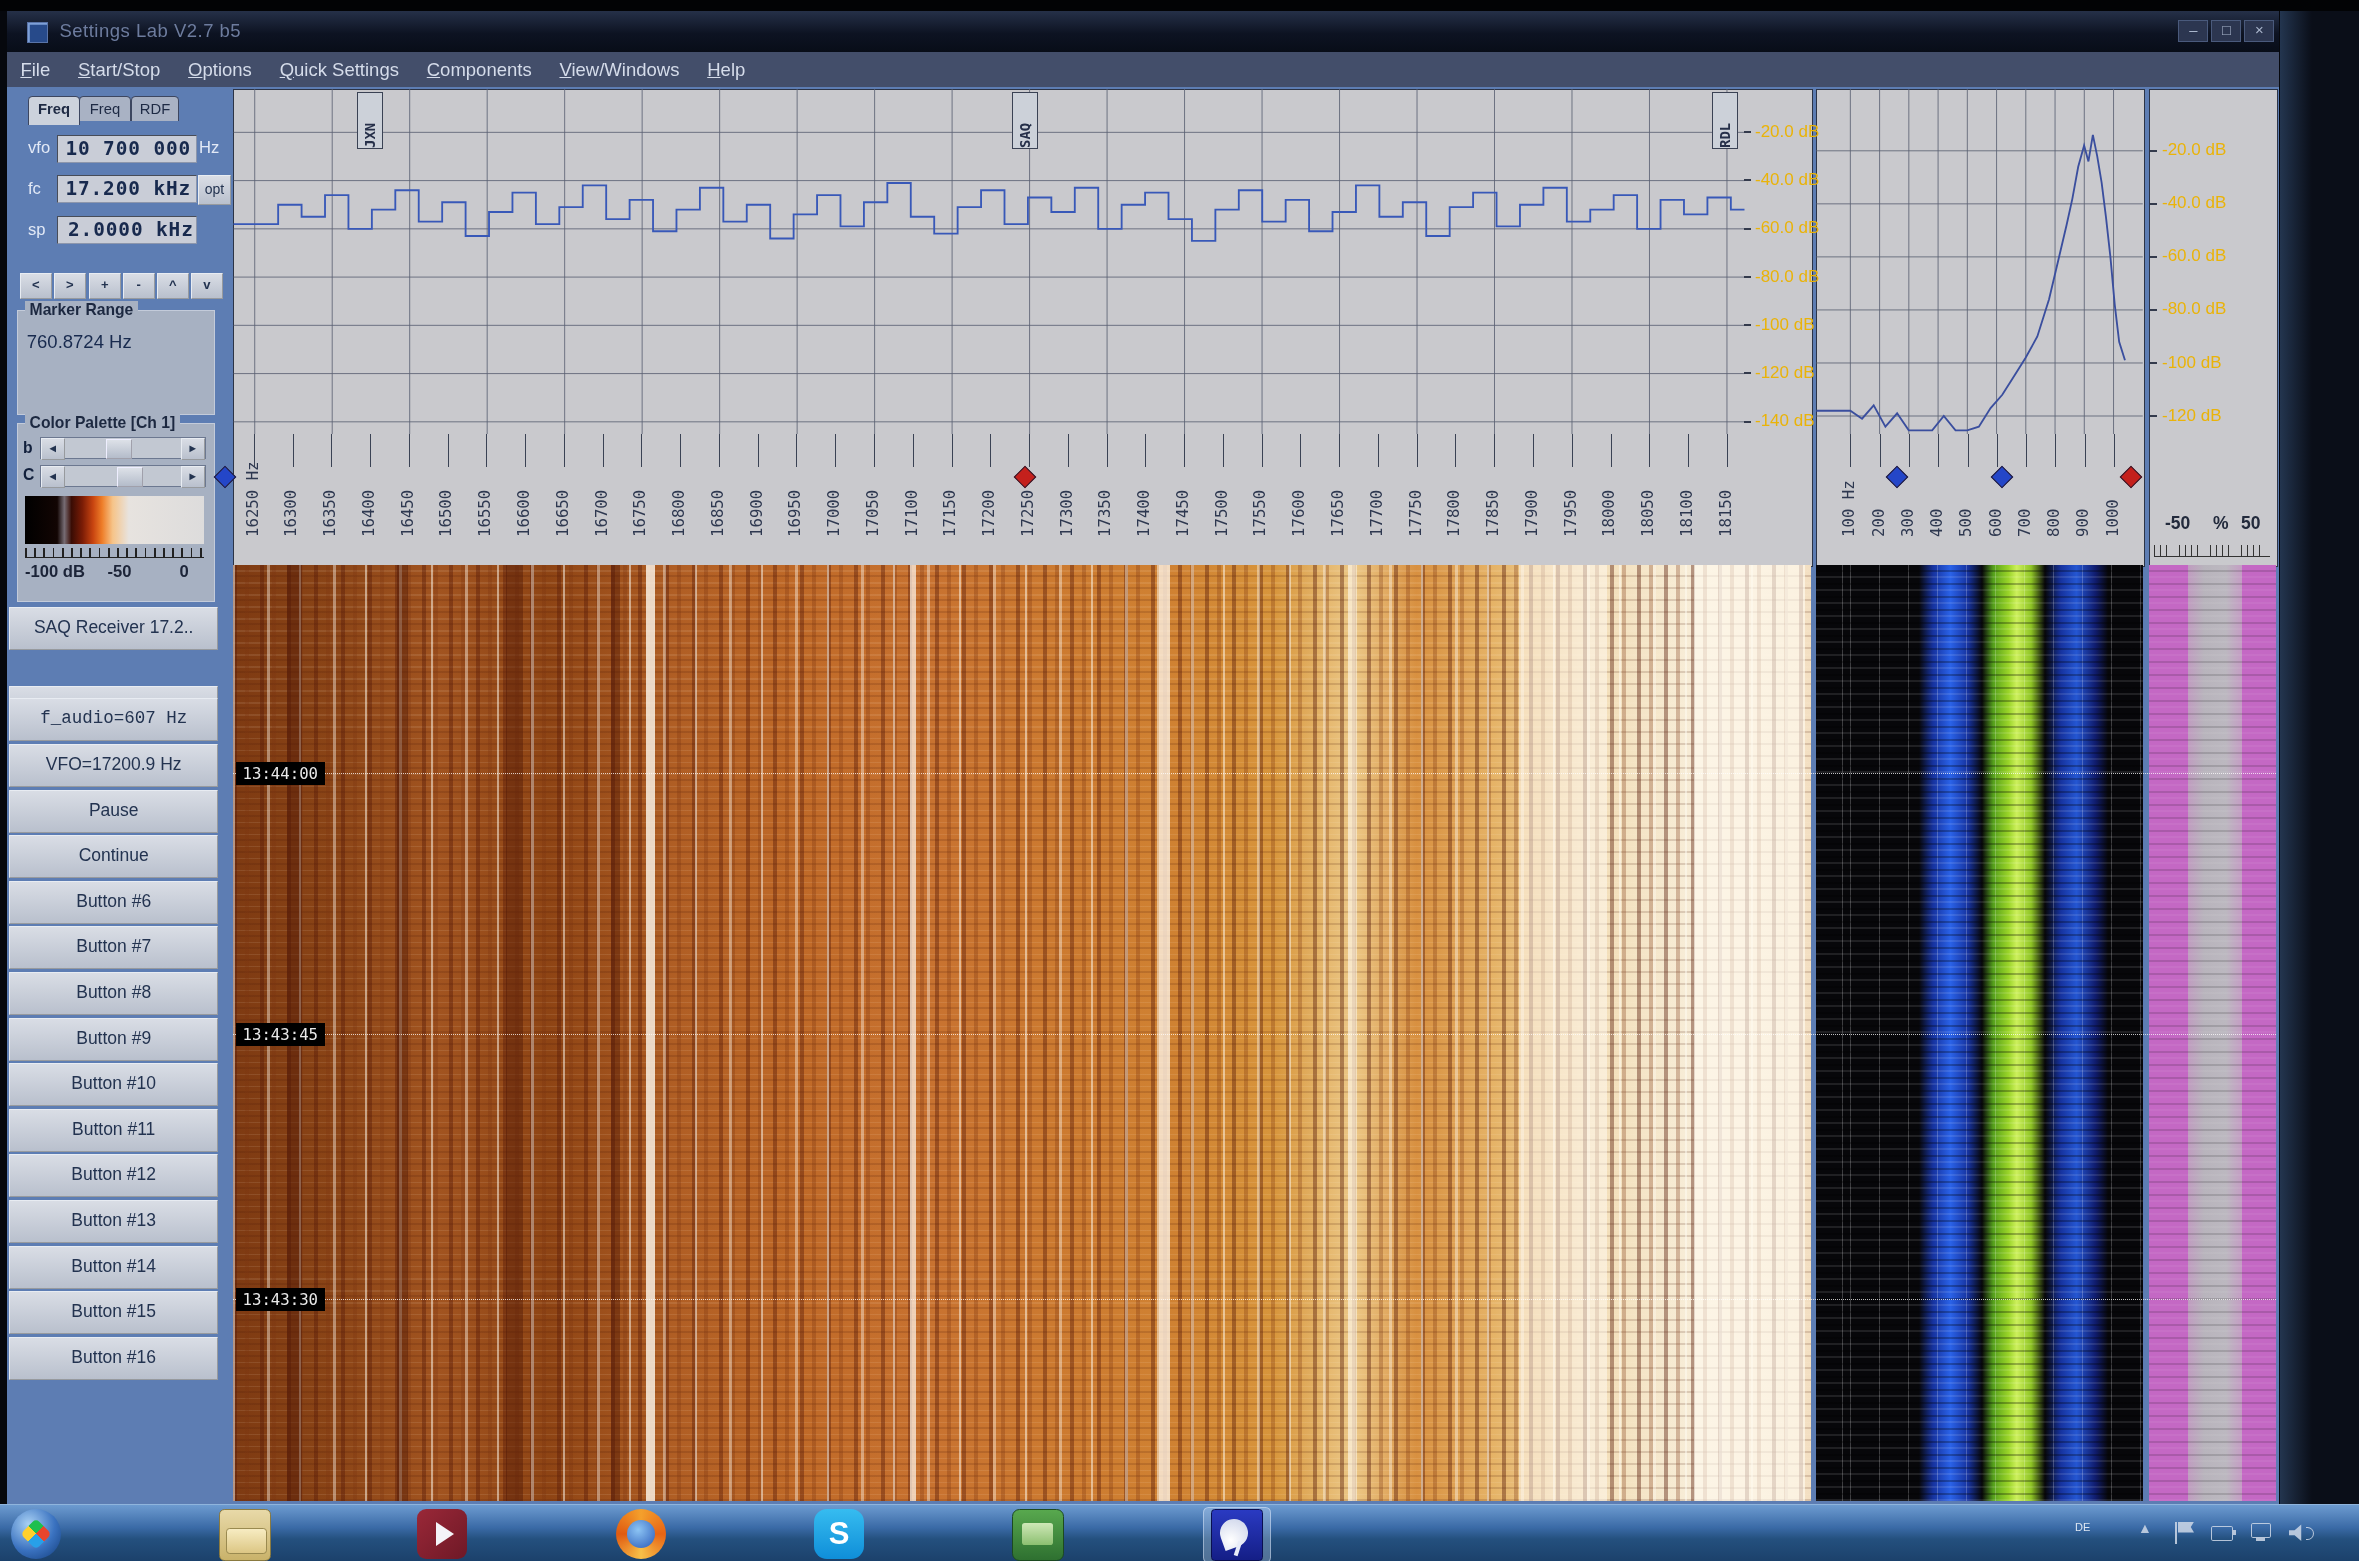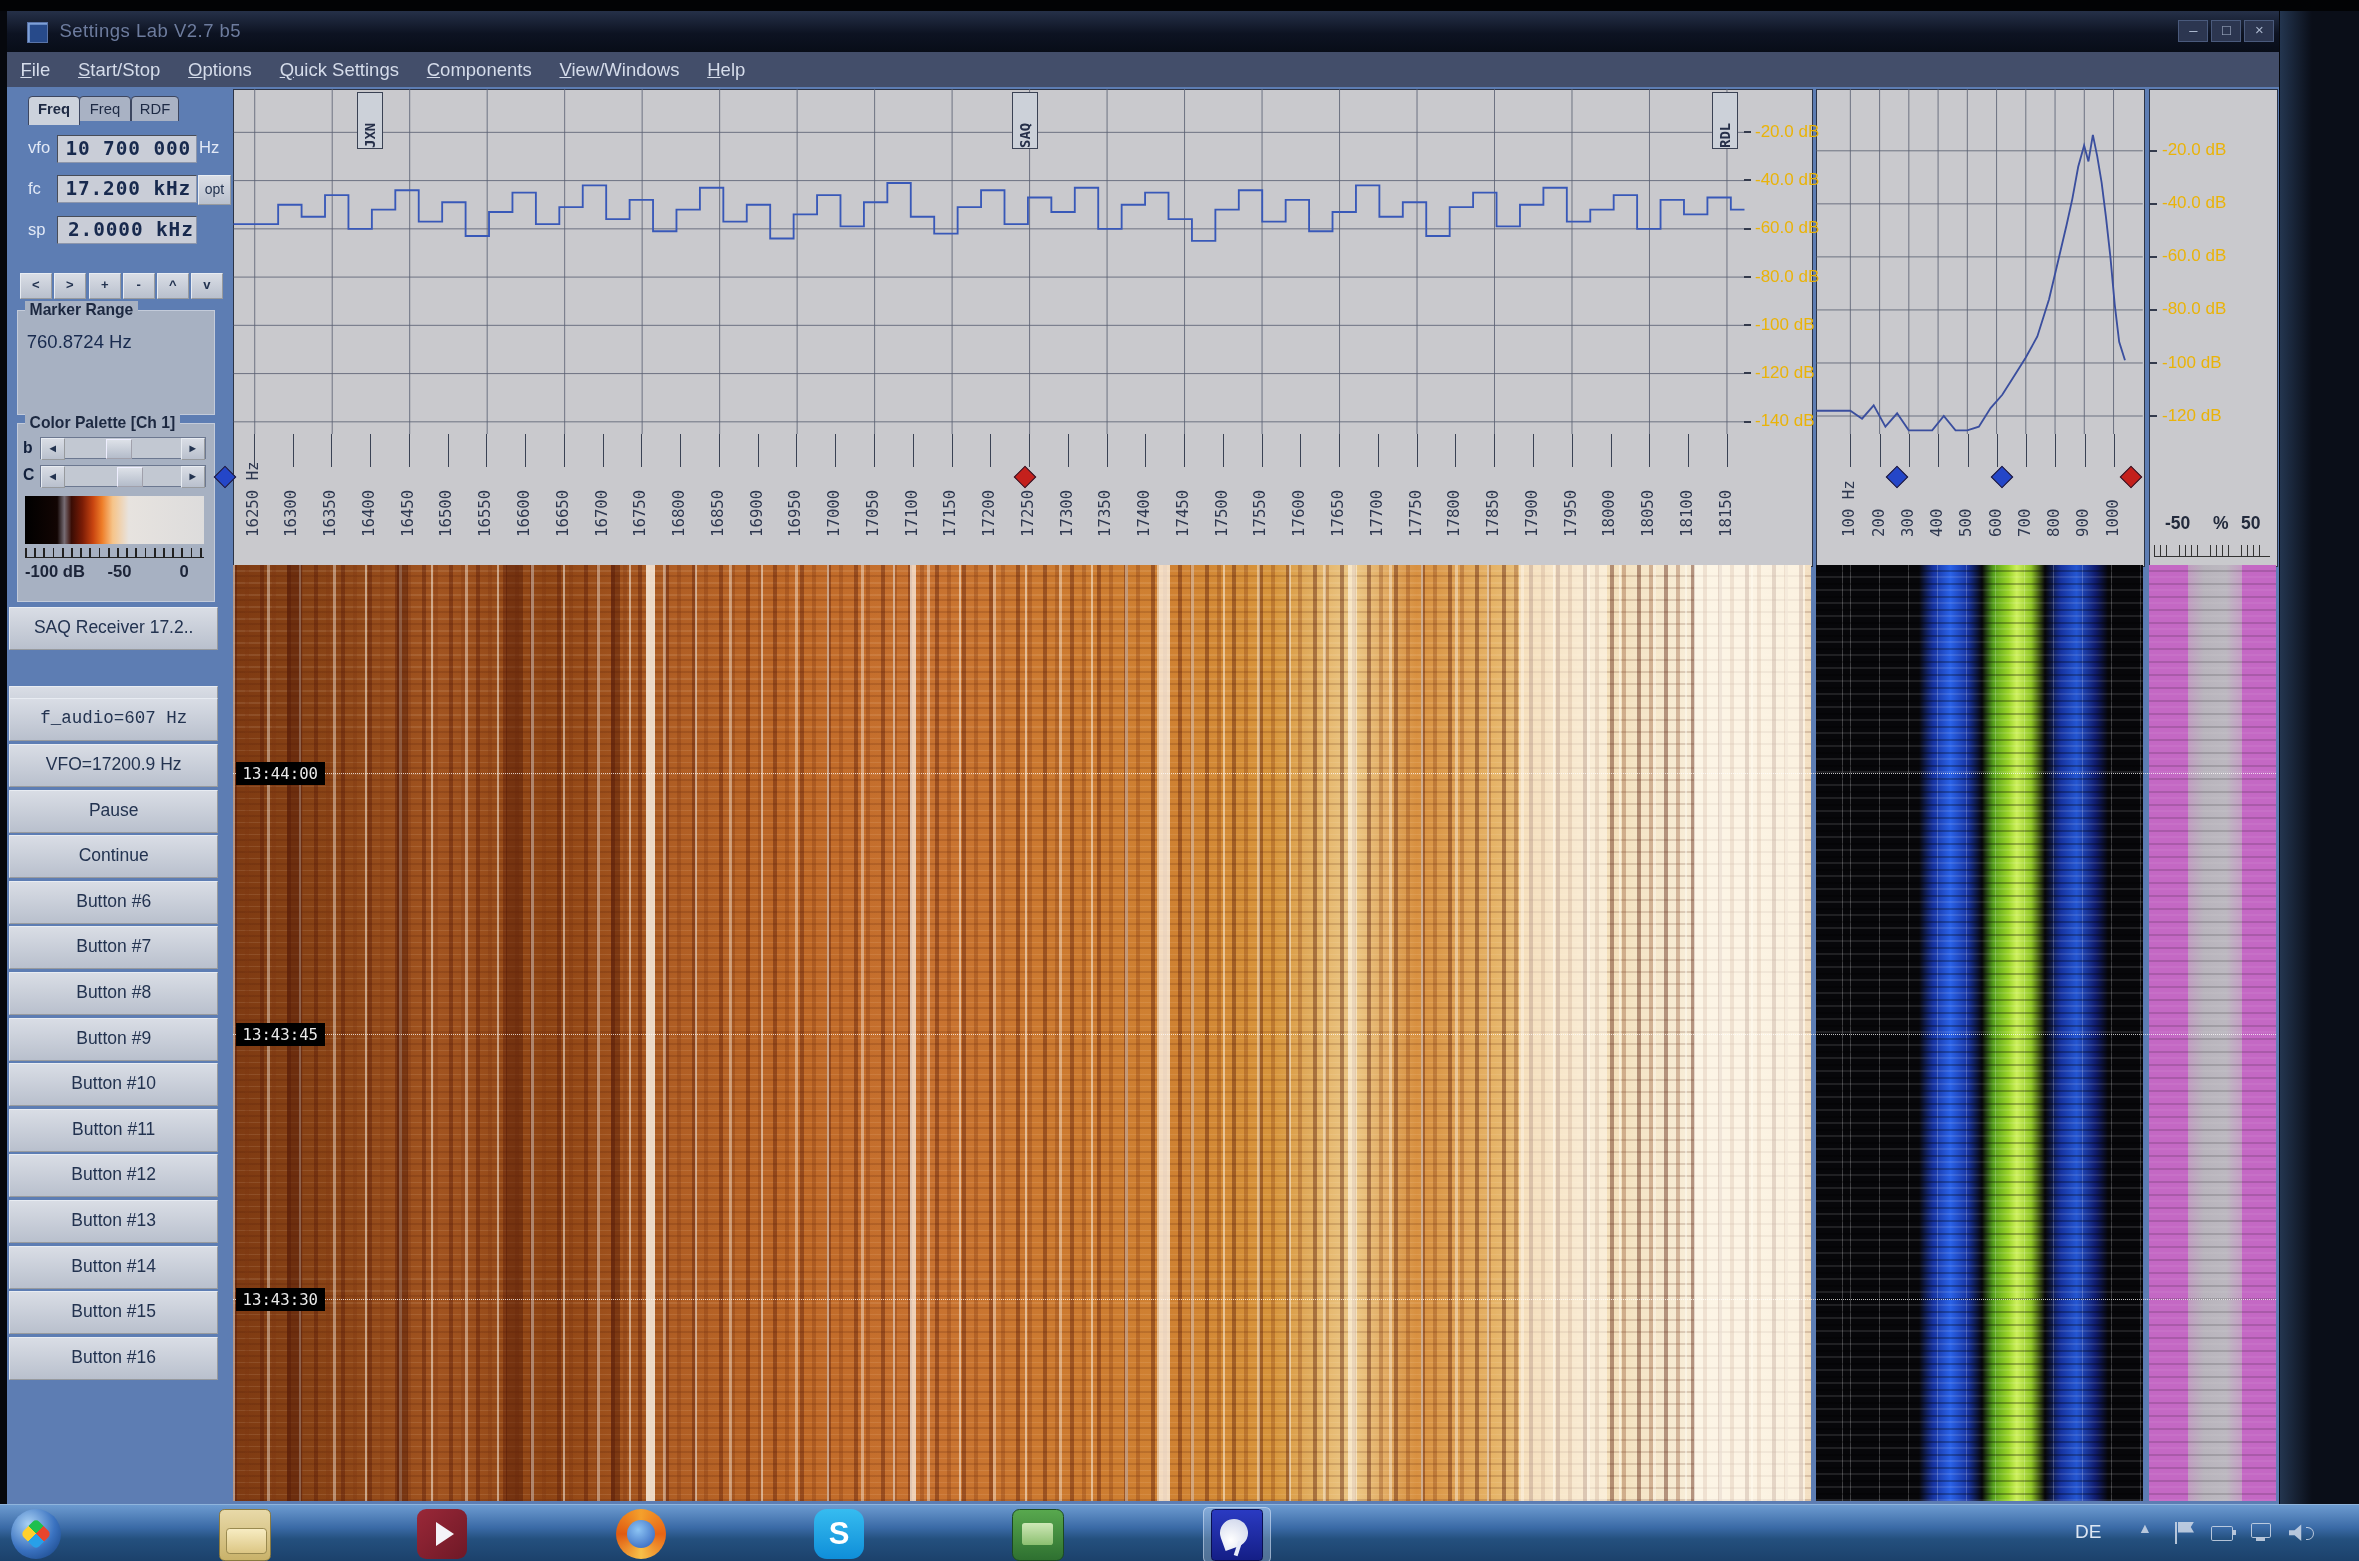--- a/index.html
+++ b/index.html
@@ -84,21 +84,21 @@
   .ts-line{left:233px;width:2043px;height:0;border-top:1.8px dotted rgba(255,255,255,.75)}
   .ts-box{background:#000;color:#e9e9e9;font-family:"DejaVu Sans Mono",monospace;
     font-size:15.7px;padding:1.8px 6.5px}
   
   #taskbar{left:0;top:1504px;width:2360px;height:57px;
     background:linear-gradient(180deg,#6d9bd0,#3a6aa6 40%,#24507e 60%,#1b406a);
     border-top:0.9px solid #8fb4dc}
   .tb-ic{position:absolute;top:3.7px;width:50px;height:50px}
   .tb-hl{position:absolute;top:1.8px;width:66px;height:54px;background:rgba(205,225,250,.30);
     border:0.9px solid rgba(230,240,255,.45);border-radius:5.5px}
-  .tray-txt{color:#dde6f2;font-size:19px}
+  .tray-txt{color:#dde6f2;font-size:11px}
   .tray-ic{position:absolute;top:14.8px;width:26px;height:26px;opacity:.85}
 </style>
 </head>
 <body>
 
 <div class="abs" id="titlebar">
   <div class="abs" id="app-icon"></div>
   <span class="abs" id="title-text">Settings Lab V2.7 b5</span>
   <div class="abs wbtn" style="left:2171px">–</div>
   <div class="abs wbtn" style="left:2204px">□</div>

